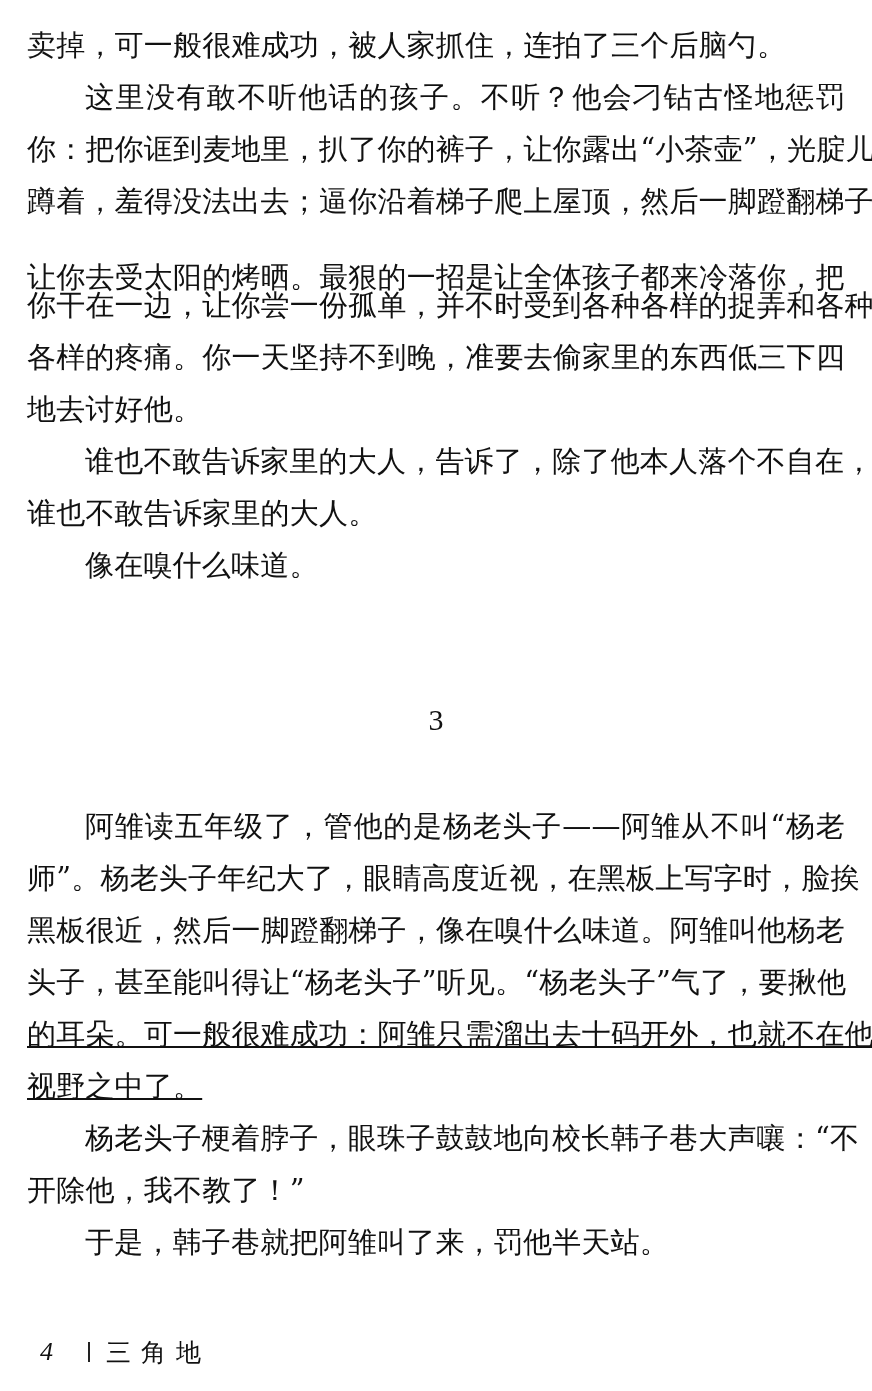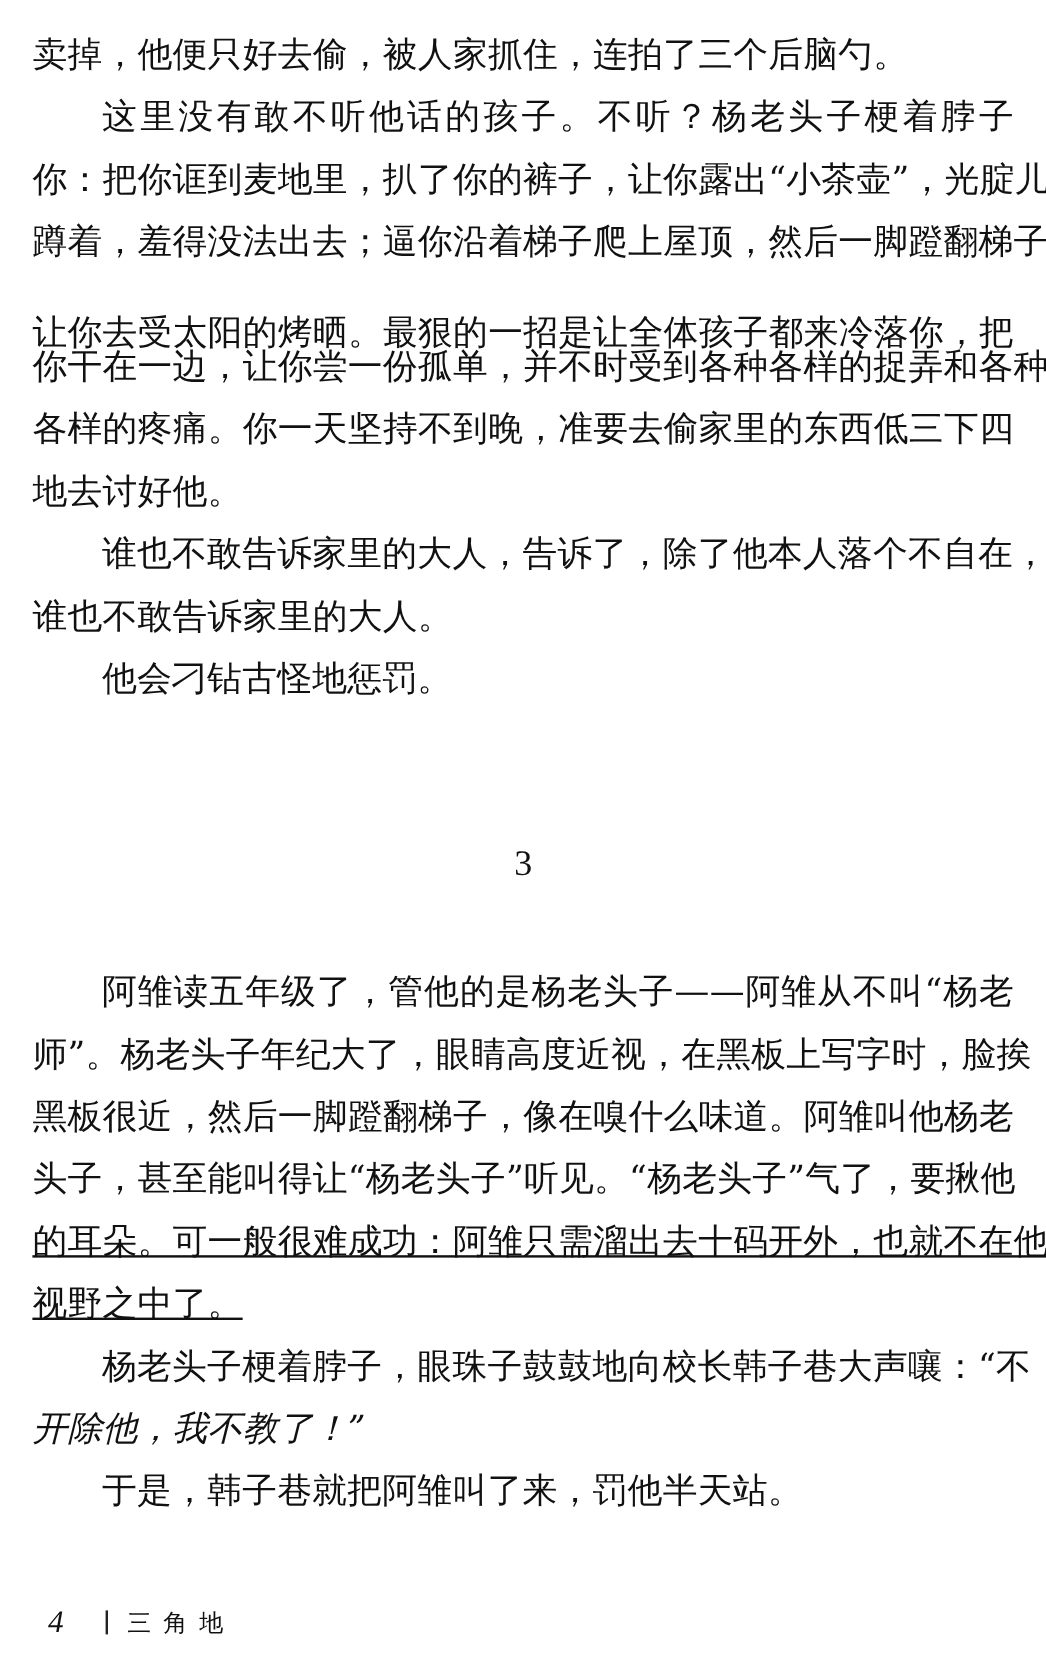--- a/index.html
+++ b/index.html
@@ -42,51 +42,51 @@
     font-size: 26px;
     width: 40px;
   }
   .footer-sep {
     display: inline-block;
     width: 2px; height: 20px;
     background: #222;
     margin: 0 16px 0 8px;
   }
   .book-title {
-    font-size: 20px;
+    font-size: 25px;
     letter-spacing: 10px;
   }
 </style>
 </head>
 <body>
 
 <div class="page">
   <div id="top-block">
-      <div class="line last" style="top: 25px;">卖掉，他便只好去偷，被人家抓住，连拍了三个后脑勺。</div>
-      <div class="line indent" style="top: 77px;">这里没有敢不听他话的孩子。不听？杨老头子梗着脖子</div>
+      <div class="line last" style="top: 25px;">卖掉，可一般很难成功，被人家抓住，连拍了三个后脑勺。</div>
+      <div class="line indent" style="top: 77px;">这里没有敢不听他话的孩子。不听？他会刁钻古怪地惩罚</div>
       <div class="line" style="top: 129px;">你：把你诓到麦地里，扒了你的裤子，让你露出“小茶壶”，光腚儿</div>
       <div class="line" style="top: 181px;">蹲着，羞得没法出去；逼你沿着梯子爬上屋顶，然后一脚蹬翻梯子，</div>
       <div class="line" style="top: 233px; margin-top: 24px;">让你去受太阳的烤晒。最狠的一招是让全体孩子都来冷落你，把</div>
       <div class="line" style="top: 285px;">你干在一边，让你尝一份孤单，并不时受到各种各样的捉弄和各种</div>
       <div class="line" style="top: 337px;">各样的疼痛。你一天坚持不到晚，准要去偷家里的东西低三下四</div>
       <div class="line last" style="top: 389px;">地去讨好他。</div>
       <div class="line indent" style="top: 441px;">谁也不敢告诉家里的大人，告诉了，除了他本人落个不自在，</div>
       <div class="line last" style="top: 493px;">谁也不敢告诉家里的大人。</div>
-      <div class="line indent last" style="top: 545px;">他会刁钻古怪地惩罚。</div>
+      <div class="line indent last" style="top: 545px;">像在嗅什么味道。</div>
     </div>
   <div class="section-num">3</div>
   <div id="bottom-block">
       <div class="line indent" style="top: 806px;">阿雏读五年级了，管他的是杨老头子——阿雏从不叫“杨老</div>
       <div class="line" style="top: 858px;">师”。杨老头子年纪大了，眼睛高度近视，在黑板上写字时，脸挨</div>
       <div class="line" style="top: 910px;">黑板很近，然后一脚蹬翻梯子，像在嗅什么味道。阿雏叫他杨老</div>
       <div class="line" style="top: 962px;">头子，甚至能叫得让“杨老头子”听见。“杨老头子”气了，要揪他</div>
       <div class="line" style="top: 1014px; text-decoration: underline;">的耳朵。可一般很难成功：阿雏只需溜出去十码开外，也就不在他</div>
       <div class="line last" style="top: 1066px; text-decoration: underline;">视野之中了。</div>
       <div class="line indent" style="top: 1118px;">杨老头子梗着脖子，眼珠子鼓鼓地向校长韩子巷大声嚷：“不</div>
-      <div class="line last" style="top: 1170px; font-style: italic;">开除他，我不教了！”</div>
+      <div class="line last" style="top: 1170px;">开除他，我不教了！”</div>
       <div class="line indent last" style="top: 1222px;">于是，韩子巷就把阿雏叫了来，罚他半天站。</div>
     </div>
 
   <div class="footer">
     <span class="page-num">4</span>
     <span class="footer-sep"></span>
     <span class="book-title">三角地</span>
   </div>
 </div>
 

